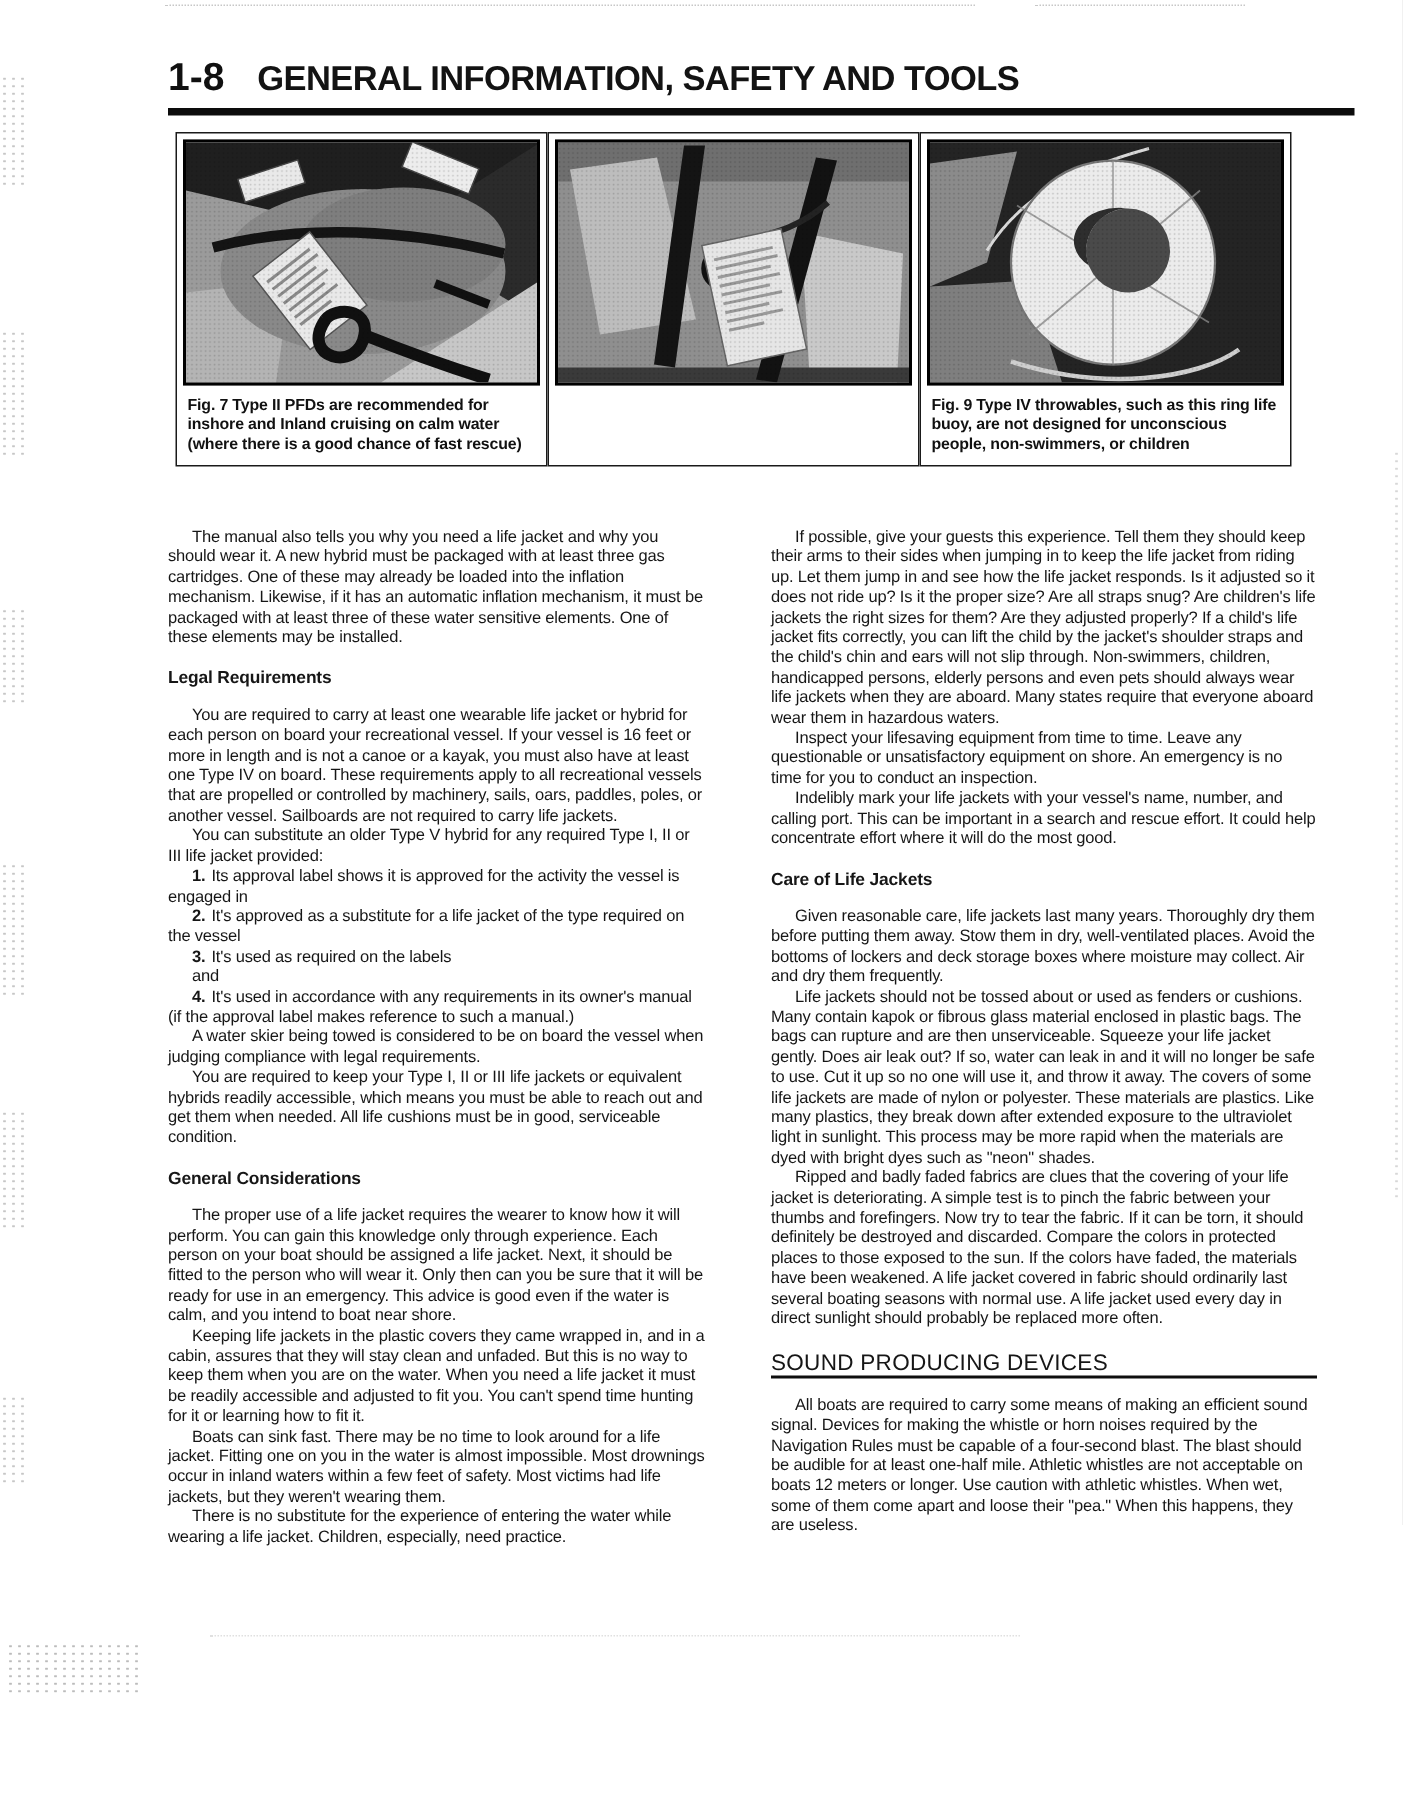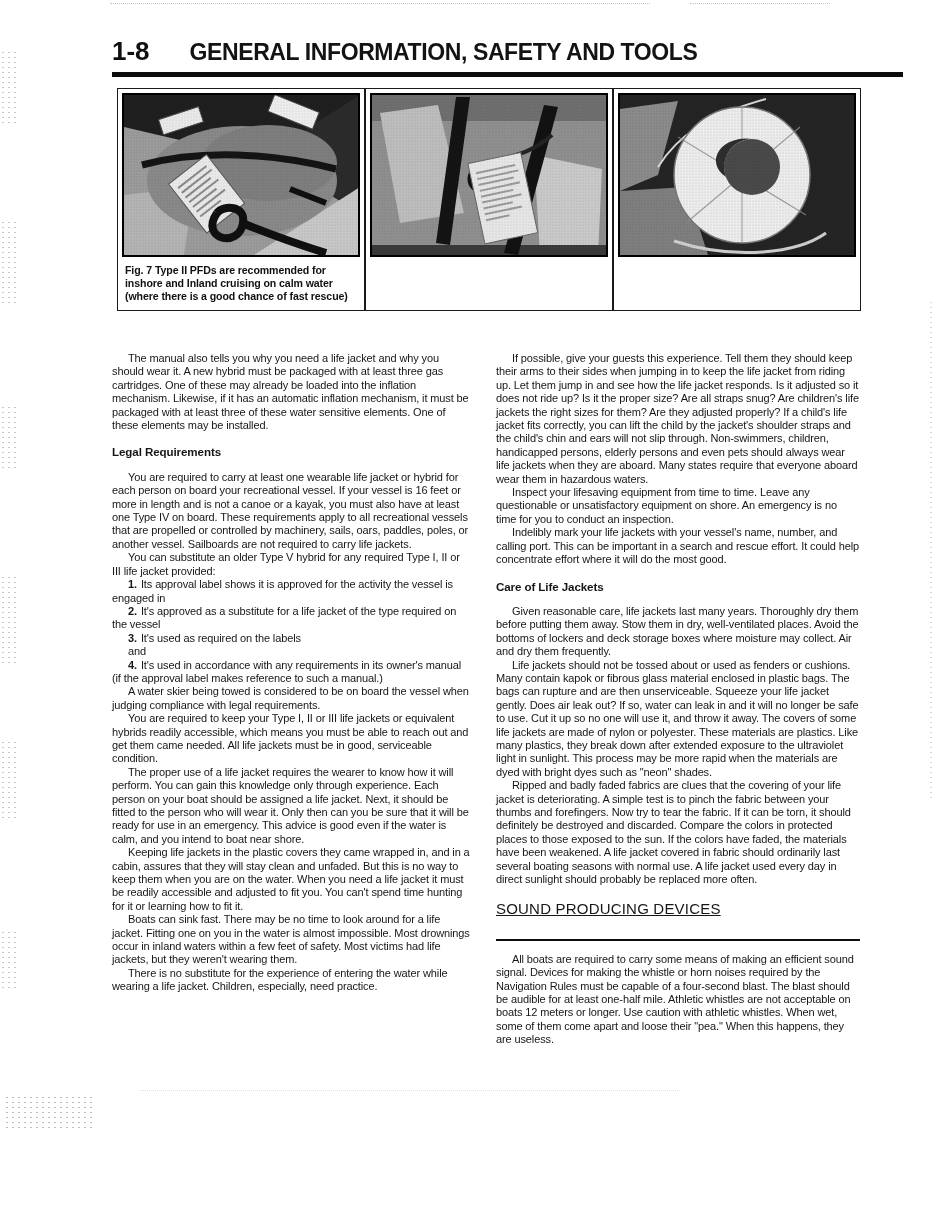--- a/index.html
+++ b/index.html
@@ -5,41 +5,41 @@
   html,body{margin:0;padding:0;background:#e8e8e8;}
   .page{
     position:relative; width:935px; height:1210px; margin:0 auto;
     background:#ffffff; overflow:hidden;
     font-family:"Liberation Sans","DejaVu Sans",sans-serif;
     color:#161616;
     -webkit-font-smoothing:antialiased;
   }
   
   .header{position:absolute; left:112px; top:36px; width:791px;}
-  .header-line{display:flex; align-items:baseline; gap:40px;}
+  .header-line{display:flex; align-items:baseline; gap:22px;}
   .page-number{font-size:26px; font-weight:bold; letter-spacing:0px; color:#101010;}
   .page-title{font-size:23px; font-weight:bold; letter-spacing:-0.4px; color:#131313;text-align:center;}
   .header-rule{height:5px; background:#0c0c0c; margin-top:5px;}
   
   .figures{position:absolute; left:117px; top:88px; width:739px; display:flex; justify-content:space-between;}
   .figure{width:248px; border:1px solid #1a1a1a; background:#fff; box-sizing:border-box; padding:4px 4px 0;}
   .photo{border:2px solid #000; height:160px; overflow:hidden; background:#9a9a9a;}
   .photo svg{display:block;}
   .caption{font-weight:bold; font-size:10.6px; line-height:13px; padding:7px 3px 7px; letter-spacing:-0.1px; color:#111;}
   
-  .body-cols{position:absolute; left:112px; top:352px; display:flex; gap:26px;}
+  .body-cols{position:absolute; left:112px; top:352px; display:flex; gap:44px;}
   .col{font-size:11px; line-height:13.4px; letter-spacing:-0.12px; text-align:left;}
   .col-left{width:358px;}
   .col-right{width:364px;}
   .para{margin:0; text-indent:16px;}
   .cont{margin:0; text-indent:16px;}
   .li-num{font-weight:bold; margin-right:4px;}
   .subhead{font-size:11.6px; font-weight:bold; margin:13px 0 12px; letter-spacing:-0.1px;}
   .sechead{font-size:15px; font-weight:normal; letter-spacing:0.2px; margin:16px 0 12px;
-           border-bottom:2.5px solid #0e0e0e; padding-bottom:23px;text-decoration:underline;}
+           border-bottom:2.5px solid #0e0e0e; padding-bottom:1px;}
   
   .speck{position:absolute;
     background-image:radial-gradient(circle,#8d8d8d 0.7px,transparent 0.95px);
     background-size:6px 5px; opacity:.5; pointer-events:none;}
   .dotline{position:absolute; border-top:1px dotted #9a9a9a; opacity:.55; pointer-events:none;}
 </style>
 </head>
 <body>
 
 <div class="page">
@@ -157,38 +157,40 @@
           <circle cx="132" cy="72" r="28" fill="#4a4a4a"></circle>
           <path d="M132,44 a28,28 0 0,0 -26,38 a30,22 0 0,1 26,-38" fill="#2e2e2e"></path>
           <defs>
               <pattern id="ht9" width="3" height="3" patternUnits="userSpaceOnUse">
                 <circle cx="1" cy="1" r="0.6" fill="#000" opacity="0.18"></circle>
               </pattern>
             </defs>
           <rect width="236" height="160" fill="url(#ht9)"></rect>
         </svg>
       </div>
+      <div class="caption">Fig. 9  Type IV throwables, such as this ring life buoy, are not designed for unconscious people, non-swimmers, or children</div>
     </div>
 
   </div>
 
   <div class="body-cols">
 
     <div class="col col-left">
       <p class="para">The manual also tells you why you need a life jacket and why you should wear it. A new hybrid must be packaged with at least three gas cartridges. One of these may already be loaded into the inflation mechanism. Likewise, if it has an automatic inflation mechanism, it must be packaged with at least three of these water sensitive elements. One of these elements may be installed.</p>
       <h3 class="subhead">Legal Requirements</h3>
       <p class="para">You are required to carry at least one wearable life jacket or hybrid for each person on board your recreational vessel. If your vessel is 16 feet or more in length and is not a canoe or a kayak, you must also have at least one Type IV on board. These requirements apply to all recreational vessels that are propelled or controlled by machinery, sails, oars, paddles, poles, or another vessel. Sailboards are not required to carry life jackets.</p>
       <p class="para">You can substitute an older Type V hybrid for any required Type I, II or III life jacket provided:</p>
       <p class="para"><span class="li-num">1.</span><span>Its approval label shows it is approved for the activity the vessel is engaged in</span></p>
       <p class="para"><span class="li-num">2.</span><span>It's approved as a substitute for a life jacket of the type required on the vessel</span></p>
       <p class="para"><span class="li-num">3.</span><span>It's used as required on the labels</span></p>
       <p class="cont">and</p>
       <p class="para"><span class="li-num">4.</span><span>It's used in accordance with any requirements in its owner's manual (if the approval label makes reference to such a manual.)</span></p>
       <p class="para">A water skier being towed is considered to be on board the vessel when judging compliance with legal requirements.</p>
-      <p class="para">You are required to keep your Type I, II or III life jackets or equivalent hybrids readily accessible, which means you must be able to reach out and get them came needed. All life jackets must be in good, serviceable condition.</p>
+      <p class="para">You are required to keep your Type I, II or III life jackets or equivalent hybrids readily accessible, which means you must be able to reach out and get them when needed. All life cushions must be in good, serviceable condition.</p>
+      <h3 class="subhead">General Considerations</h3>
       <p class="para">The proper use of a life jacket requires the wearer to know how it will perform. You can gain this knowledge only through experience. Each person on your boat should be assigned a life jacket. Next, it should be fitted to the person who will wear it. Only then can you be sure that it will be ready for use in an emergency. This advice is good even if the water is calm, and you intend to boat near shore.</p>
       <p class="para">Keeping life jackets in the plastic covers they came wrapped in, and in a cabin, assures that they will stay clean and unfaded. But this is no way to keep them when you are on the water. When you need a life jacket it must be readily accessible and adjusted to fit you. You can't spend time hunting for it or learning how to fit it.</p>
       <p class="para">Boats can sink fast. There may be no time to look around for a life jacket. Fitting one on you in the water is almost impossible. Most drownings occur in inland waters within a few feet of safety. Most victims had life jackets, but they weren't wearing them.</p>
       <p class="para">There is no substitute for the experience of entering the water while wearing a life jacket. Children, especially, need practice.</p>
     </div>
 
     <div class="col col-right">
       <p class="para">If possible, give your guests this experience. Tell them they should keep their arms to their sides when jumping in to keep the life jacket from riding up. Let them jump in and see how the life jacket responds. Is it adjusted so it does not ride up? Is it the proper size? Are all straps snug? Are children's life jackets the right sizes for them? Are they adjusted properly? If a child's life jacket fits correctly, you can lift the child by the jacket's shoulder straps and the child's chin and ears will not slip through. Non-swimmers, children, handicapped persons, elderly persons and even pets should always wear life jackets when they are aboard. Many states require that everyone aboard wear them in hazardous waters.</p>
       <p class="para">Inspect your lifesaving equipment from time to time. Leave any questionable or unsatisfactory equipment on shore. An emergency is no time for you to conduct an inspection.</p>
       <p class="para">Indelibly mark your life jackets with your vessel's name, number, and calling port. This can be important in a search and rescue effort. It could help concentrate effort where it will do the most good.</p>

